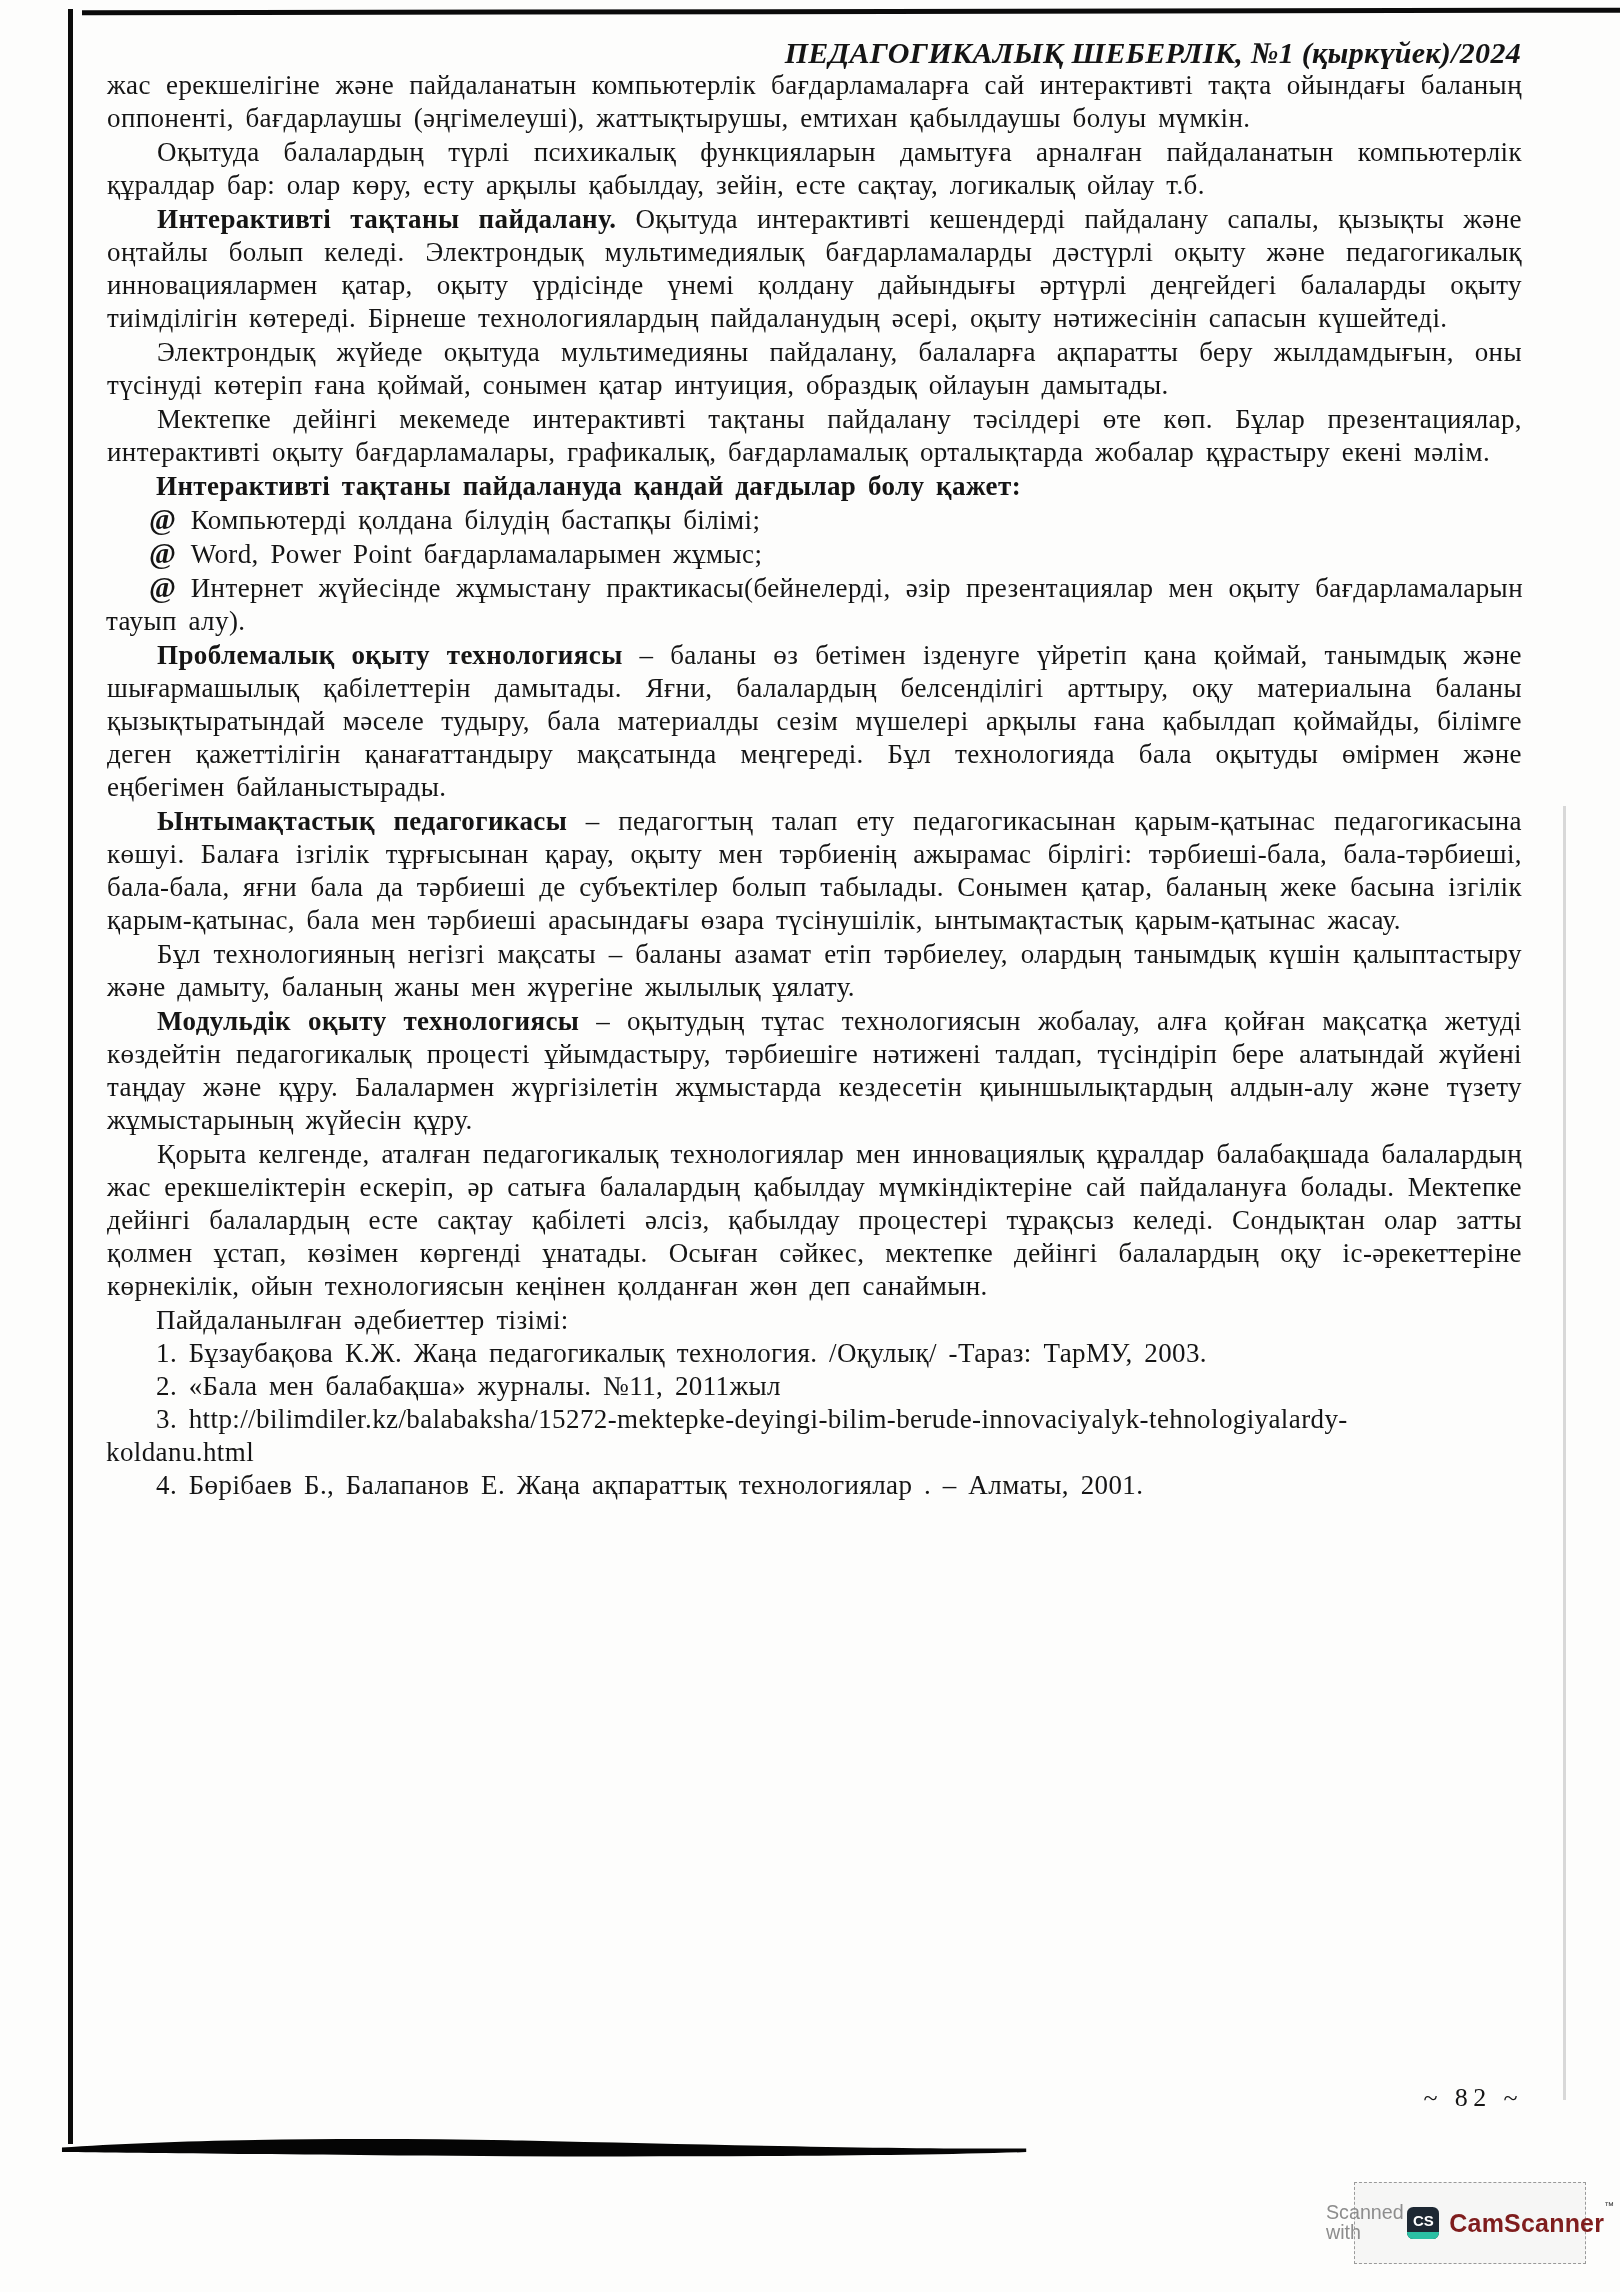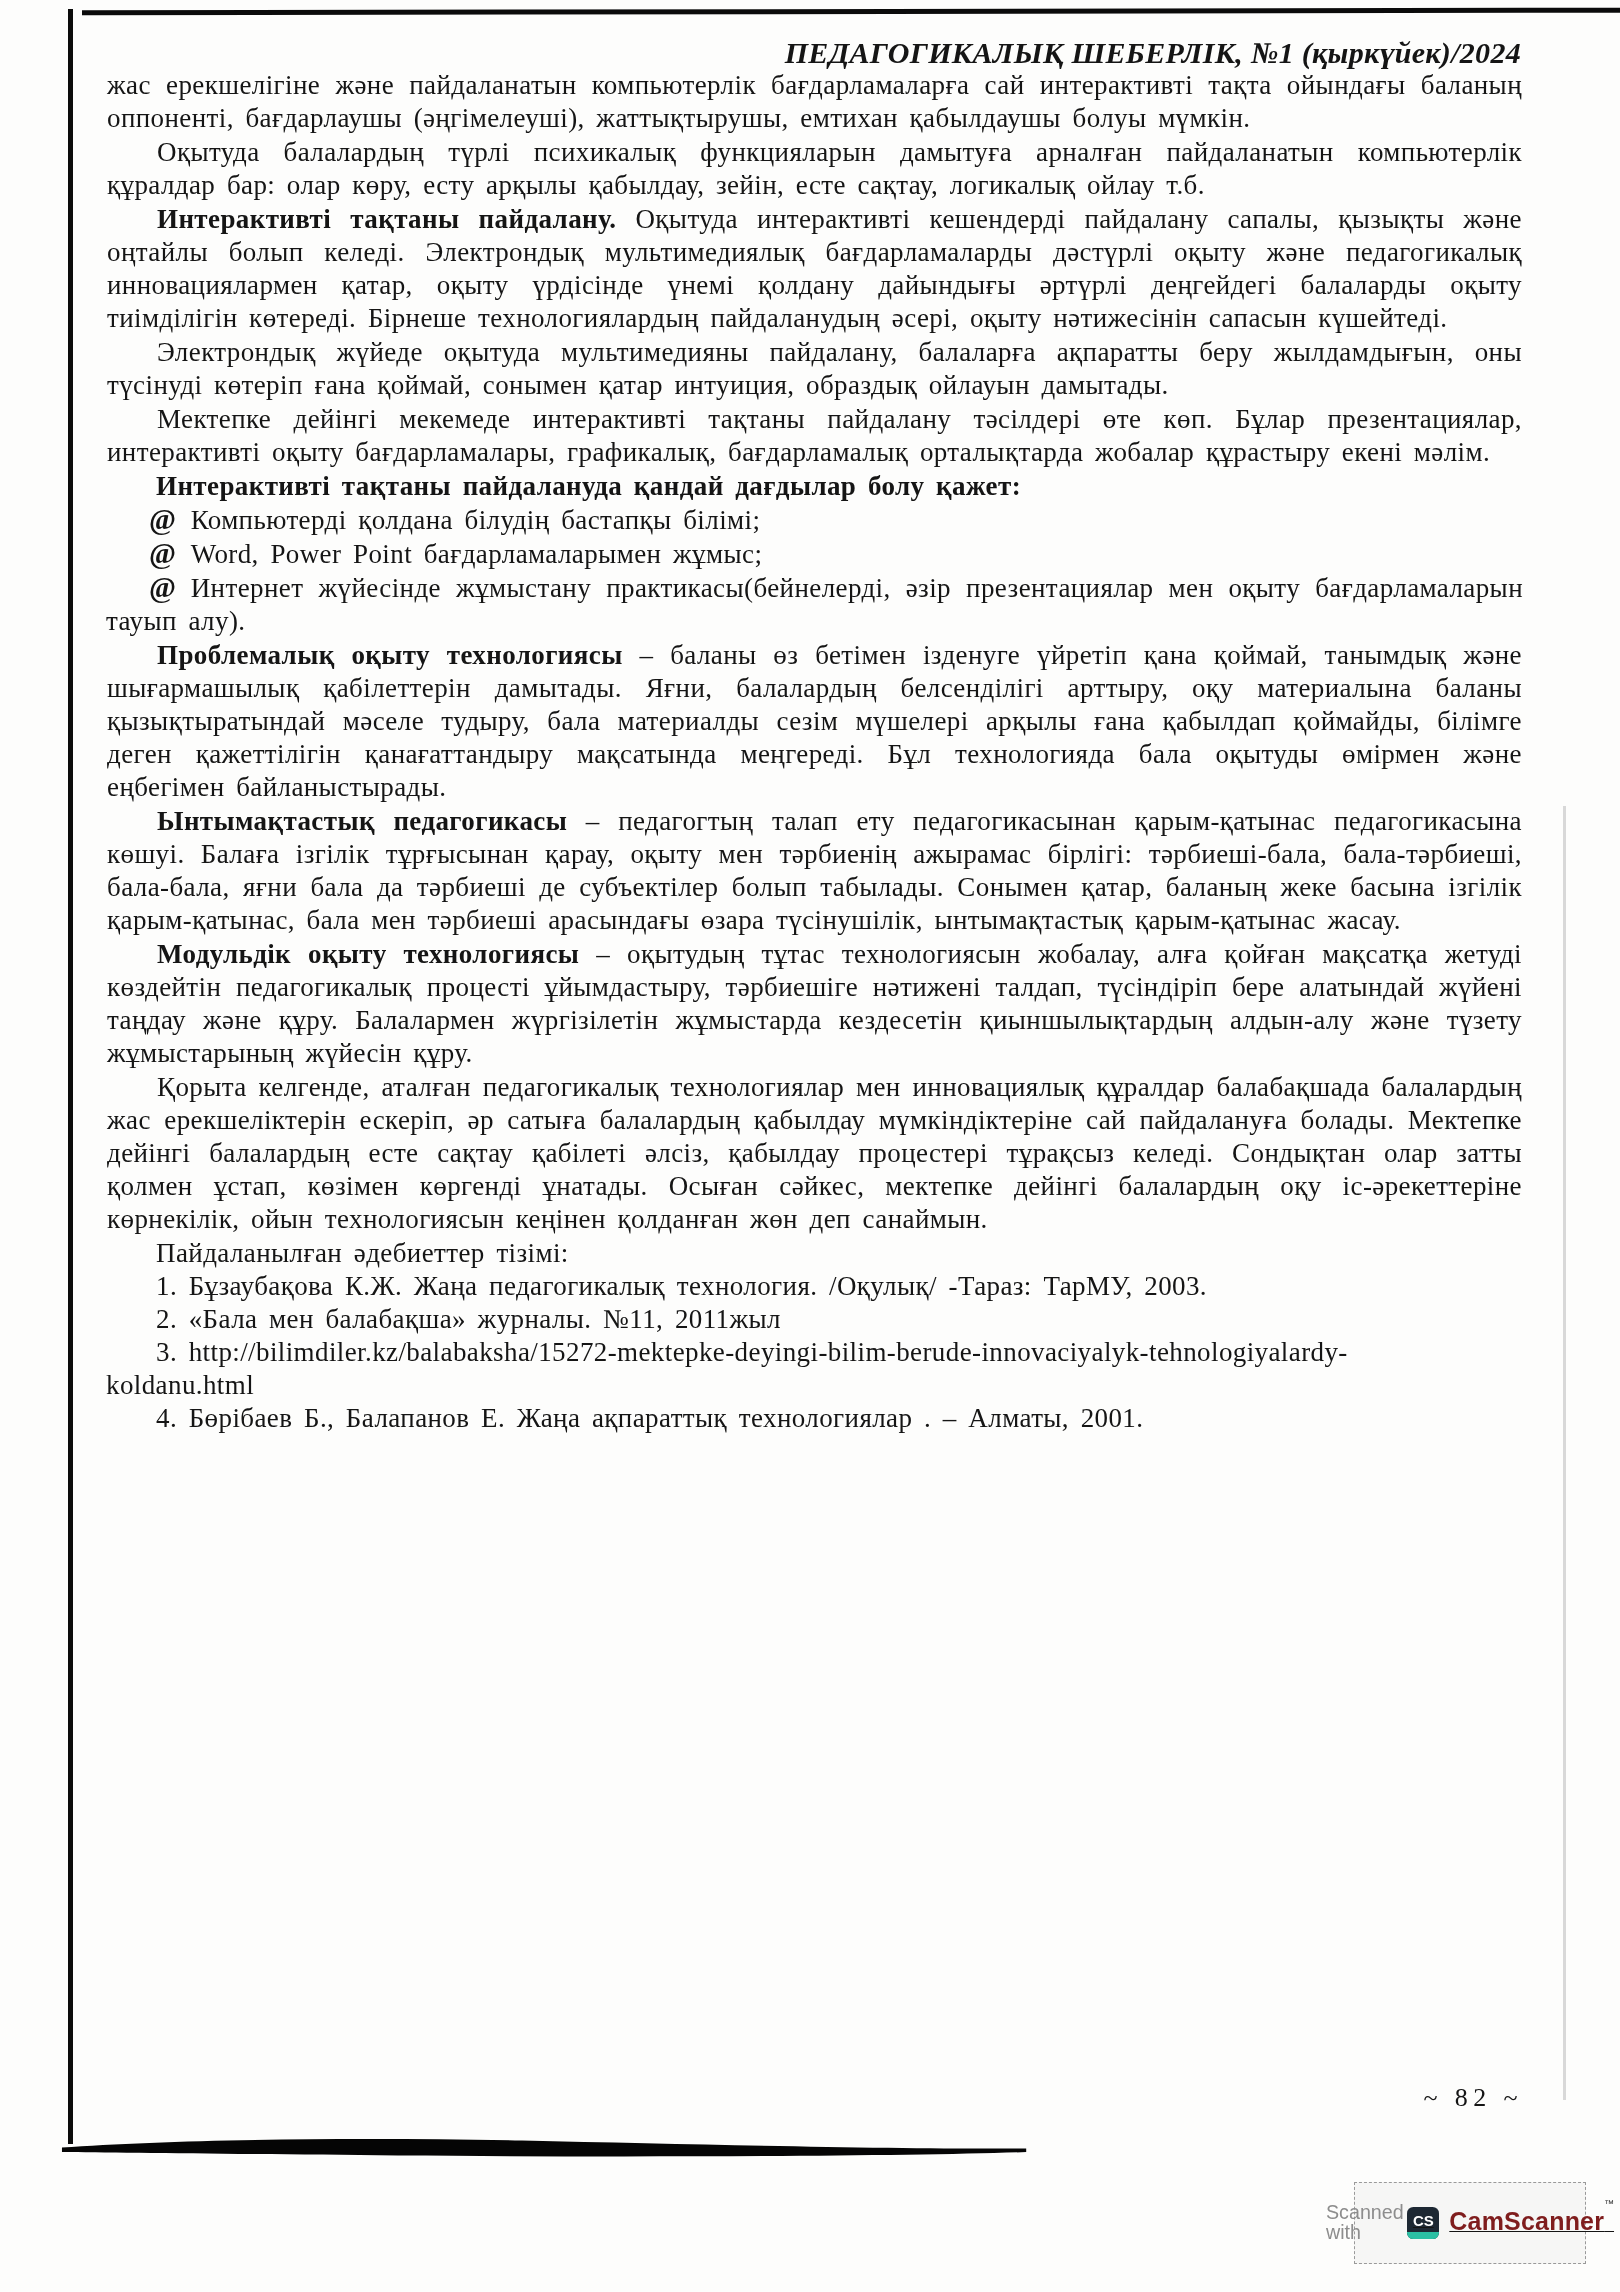--- a/index.html
+++ b/index.html
@@ -107,22 +107,22 @@
     gap: 3.6px;
     font-family: "Liberation Sans", "DejaVu Sans", sans-serif;
   }
   .cs-scanned {
     color: #8d8d8d;
     font-size: 19.7px;
     line-height: 19.7px;
   }
   .cs-row {
     display: flex;
+    align-items: center;
     gap: 10px;
-    text-decoration: underline;
   }
   .cs-logo {
     width: 32px; height: 32px;
     border-radius: 6.3px;
     background: #1d2833;
     position: relative;
     overflow: hidden;
     display: flex;
     align-items: center;
     justify-content: center;
@@ -203,20 +203,23 @@
     </p>
 
     <p class="para">
       <span class="lead">Проблемалық оқыту технологиясы</span><span> – баланы  өз бетімен ізденуге үйретіп қана қоймай, танымдық және шығармашылық қабілеттерін дамытады. Яғни, балалардың белсенділігі арттыру, оқу материалына баланы қызықтыратындай мәселе тудыру, бала материалды сезім мүшелері арқылы ғана қабылдап қоймайды, білімге деген қажеттілігін қанағаттандыру мақсатында меңгереді. Бұл технологияда бала оқытуды өмірмен және еңбегімен байланыстырады.</span>
     </p>
 
     <p class="para">
       <span class="lead">Ынтымақтастық педагогикасы</span><span> – педагогтың талап ету педагогикасынан қарым-қатынас педагогикасына көшуі. Балаға ізгілік тұрғысынан қарау, оқыту мен тәрбиенің ажырамас бірлігі: тәрбиеші-бала, бала-тәрбиеші, бала-бала, яғни бала да тәрбиеші де субъектілер болып табылады. Сонымен қатар, баланың жеке басына ізгілік қарым-қатынас, бала мен тәрбиеші арасындағы өзара түсінушілік, ынтымақтастық қарым-қатынас жасау.</span>
     </p>
 
+    <p class="para">
+      <span>Бұл технологияның негізгі мақсаты – баланы азамат етіп тәрбиелеу, олардың танымдық күшін қалыптастыру және дамыту, баланың жаны мен жүрегіне жылылық ұялату.</span>
+    </p>
 
     <p class="para">
       <span class="lead">Модульдік оқыту технологиясы</span><span> – оқытудың тұтас технологиясын жобалау, алға қойған мақсатқа жетуді көздейтін педагогикалық процесті ұйымдастыру, тәрбиешіге нәтижені талдап, түсіндіріп бере алатындай жүйені таңдау және құру. Балалармен жүргізілетін жұмыстарда кездесетін қиыншылықтардың алдын-алу және түзету жұмыстарының жүйесін құру.</span>
     </p>
 
     <p class="para">
       <span>Қорыта келгенде, аталған педагогикалық технологиялар мен инновациялық құралдар балабақшада  балалардың жас ерекшеліктерін ескеріп, әр сатыға балалардың қабылдау мүмкіндіктеріне сай пайдалануға болады. Мектепке дейінгі балалардың есте сақтау қабілеті әлсіз, қабылдау процестері тұрақсыз келеді. Сондықтан олар затты қолмен ұстап, көзімен көргенді ұнатады. Осыған сәйкес, мектепке дейінгі балалардың оқу іс-әрекеттеріне көрнекілік, ойын технологиясын кеңінен қолданған жөн деп санаймын.</span>
     </p>
 
     <p class="ref-heading">Пайдаланылған әдебиеттер тізімі:</p>

